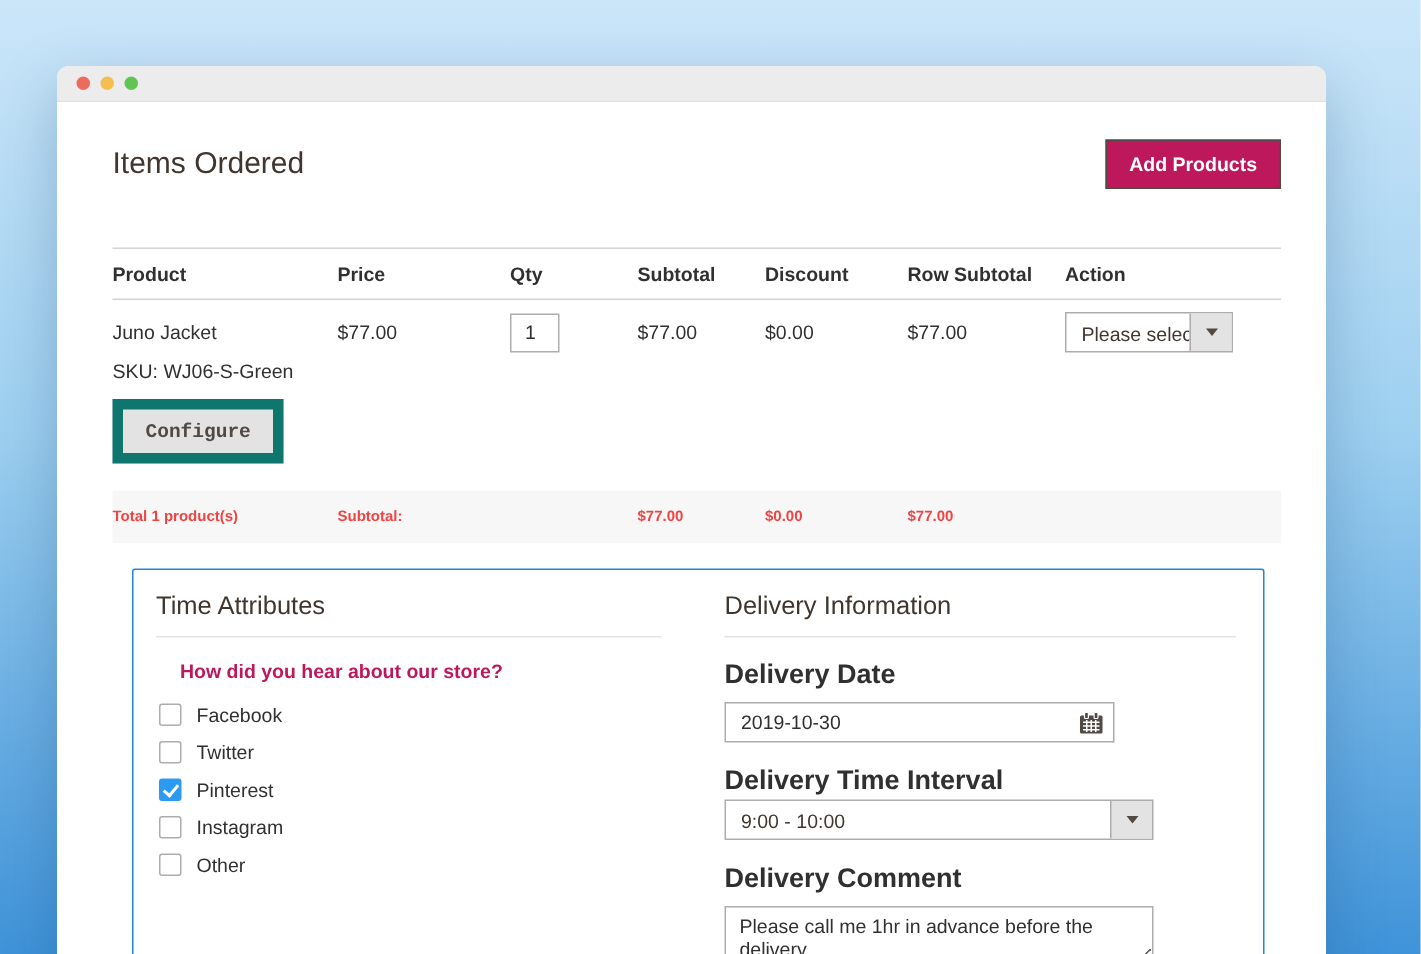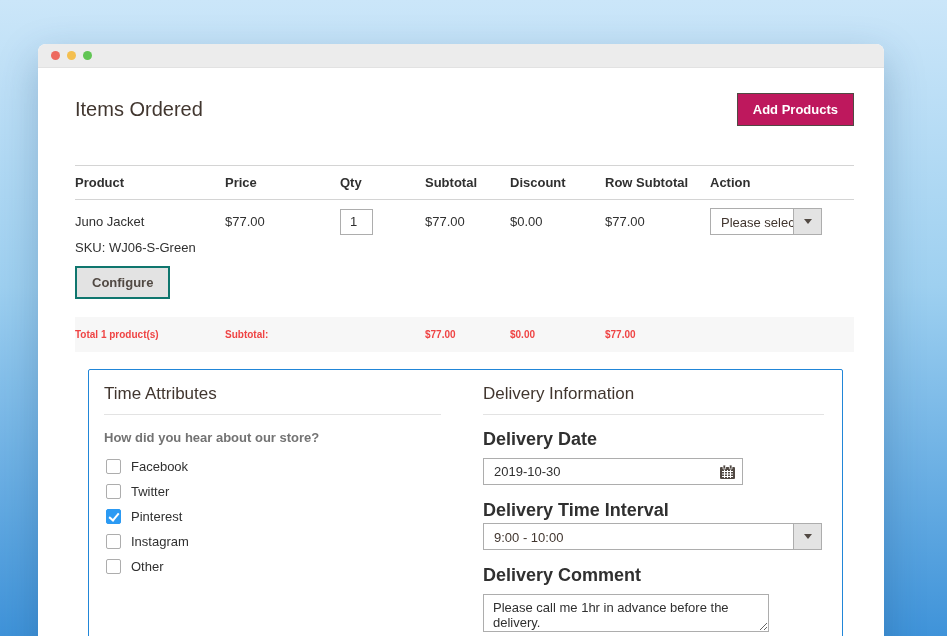--- a/index.html
+++ b/index.html
@@ -24,23 +24,23 @@
   .content { padding: 0 30px 0 37px; }
 
   .header-row { display: flex; justify-content: space-between; align-items: center; margin-top: 25px; }
   .page-title { font-size: 20px; font-weight: 400; color: #41362f; }
   .btn-primary {
     background: #be185d; color: #fff; border: 1px solid #514943;
     font-size: 13px; font-weight: 700; padding: 8px 15px; cursor: pointer;
     font-family: inherit;
   }
   .btn-secondary {
-    background: #e3e3e3; color: #514943; border: 2px solid #0f766e;
+    background: #e3e3e3; color: #514943; border: 7px solid #0f766e;
     font-size: 13px; font-weight: 600; padding: 7px 15px; cursor: pointer;
-    font-family: Liberation Sans, sans-serif;
+    font-family: Liberation Mono, monospace;
   }
 
   .grid7 { display: grid; grid-template-columns: 150px 115px 85px 85px 95px 105px auto; }
   .t-head { margin-top: 39px; border-top: 1px solid #d4d4d4; border-bottom: 1px solid #d4d4d4; }
   .t-head .cell { padding: 9px 10px 9px 0; font-size: 13px; font-weight: 700; color: #303030; }
   .t-row .cell { padding: 14px 10px 0 0; font-size: 13px; color: #303030; }
   .sku-line { margin-top: 11px; font-size: 13px; }
   .t-row .btn-secondary { margin-top: 11px; }
   .qty-input {
     width: 33px; height: 26px; border: 1px solid #adadad; padding-left: 9px;
@@ -64,39 +64,39 @@
   .attr-box {
     margin: 17px 11px 0 13px; border: 1px solid #2186d8; border-radius: 2px;
     display: flex; padding: 14px 18px 28px 15px; gap: 42px; background: #fff;
   }
   .col-left { flex: 0 0 337px; }
   .col-right { flex: 1; }
   .section-title {
     font-size: 17px; font-weight: 400; color: #41362f;
     padding-bottom: 10px; border-bottom: 1px solid #e3e3e3;
   }
-  .question { font-size: 13px; font-weight: 700; color: #737373; margin: 15px 0 9px; }
+  .question { font-size: 13px; font-weight: 700; color: #be185d; margin: 15px 16px 9px; }
   .cb-row { display: flex; align-items: center; gap: 10px; padding: 5px 2px; cursor: pointer; }
   .cb { width: 15px; height: 15px; border: 1px solid #adadad; border-radius: 2px; background: #fff; position: relative; flex: 0 0 15px; }
   .cb.checked { background: #2b9af3; border-color: #2b9af3; }
   .cb.checked::after {
     content: ""; position: absolute; left: 4px; top: 1px; width: 4px; height: 8px;
     border-right: 2px solid #fff; border-bottom: 2px solid #fff; transform: rotate(40deg);
   }
   .cb-label { font-size: 13px; color: #303030; }
 
   .field-label { font-size: 18px; font-weight: 700; color: #303030; margin: 15px 0 8px; }
   .field-label.first { margin-top: 14px; }
   .input-wrap { display: flex; align-items: center; width: 260px; height: 27px; border: 1px solid #adadad; background: #fff; }
   .input-wrap input {
     flex: 1; min-width: 0; border: none; outline: none; padding: 0 10px;
     font-size: 13px; color: #303030; font-family: inherit; background: transparent;
   }
   .cal-btn { width: 30px; height: 100%; display: flex; align-items: center; justify-content: center; cursor: pointer; }
-  .field-select { width: 339px; }
+  .field-select { width: 286px; }
   .field-select .sel-text { padding-top: 6px; }
   .comment-area {
     width: 286px; height: 38px; border: 1px solid #adadad; padding: 5px 9px;
     font-size: 13px; color: #303030; font-family: inherit; resize: both; outline: none;
     overflow: hidden;
   }
 </style>
 </head>
 <body>
 

